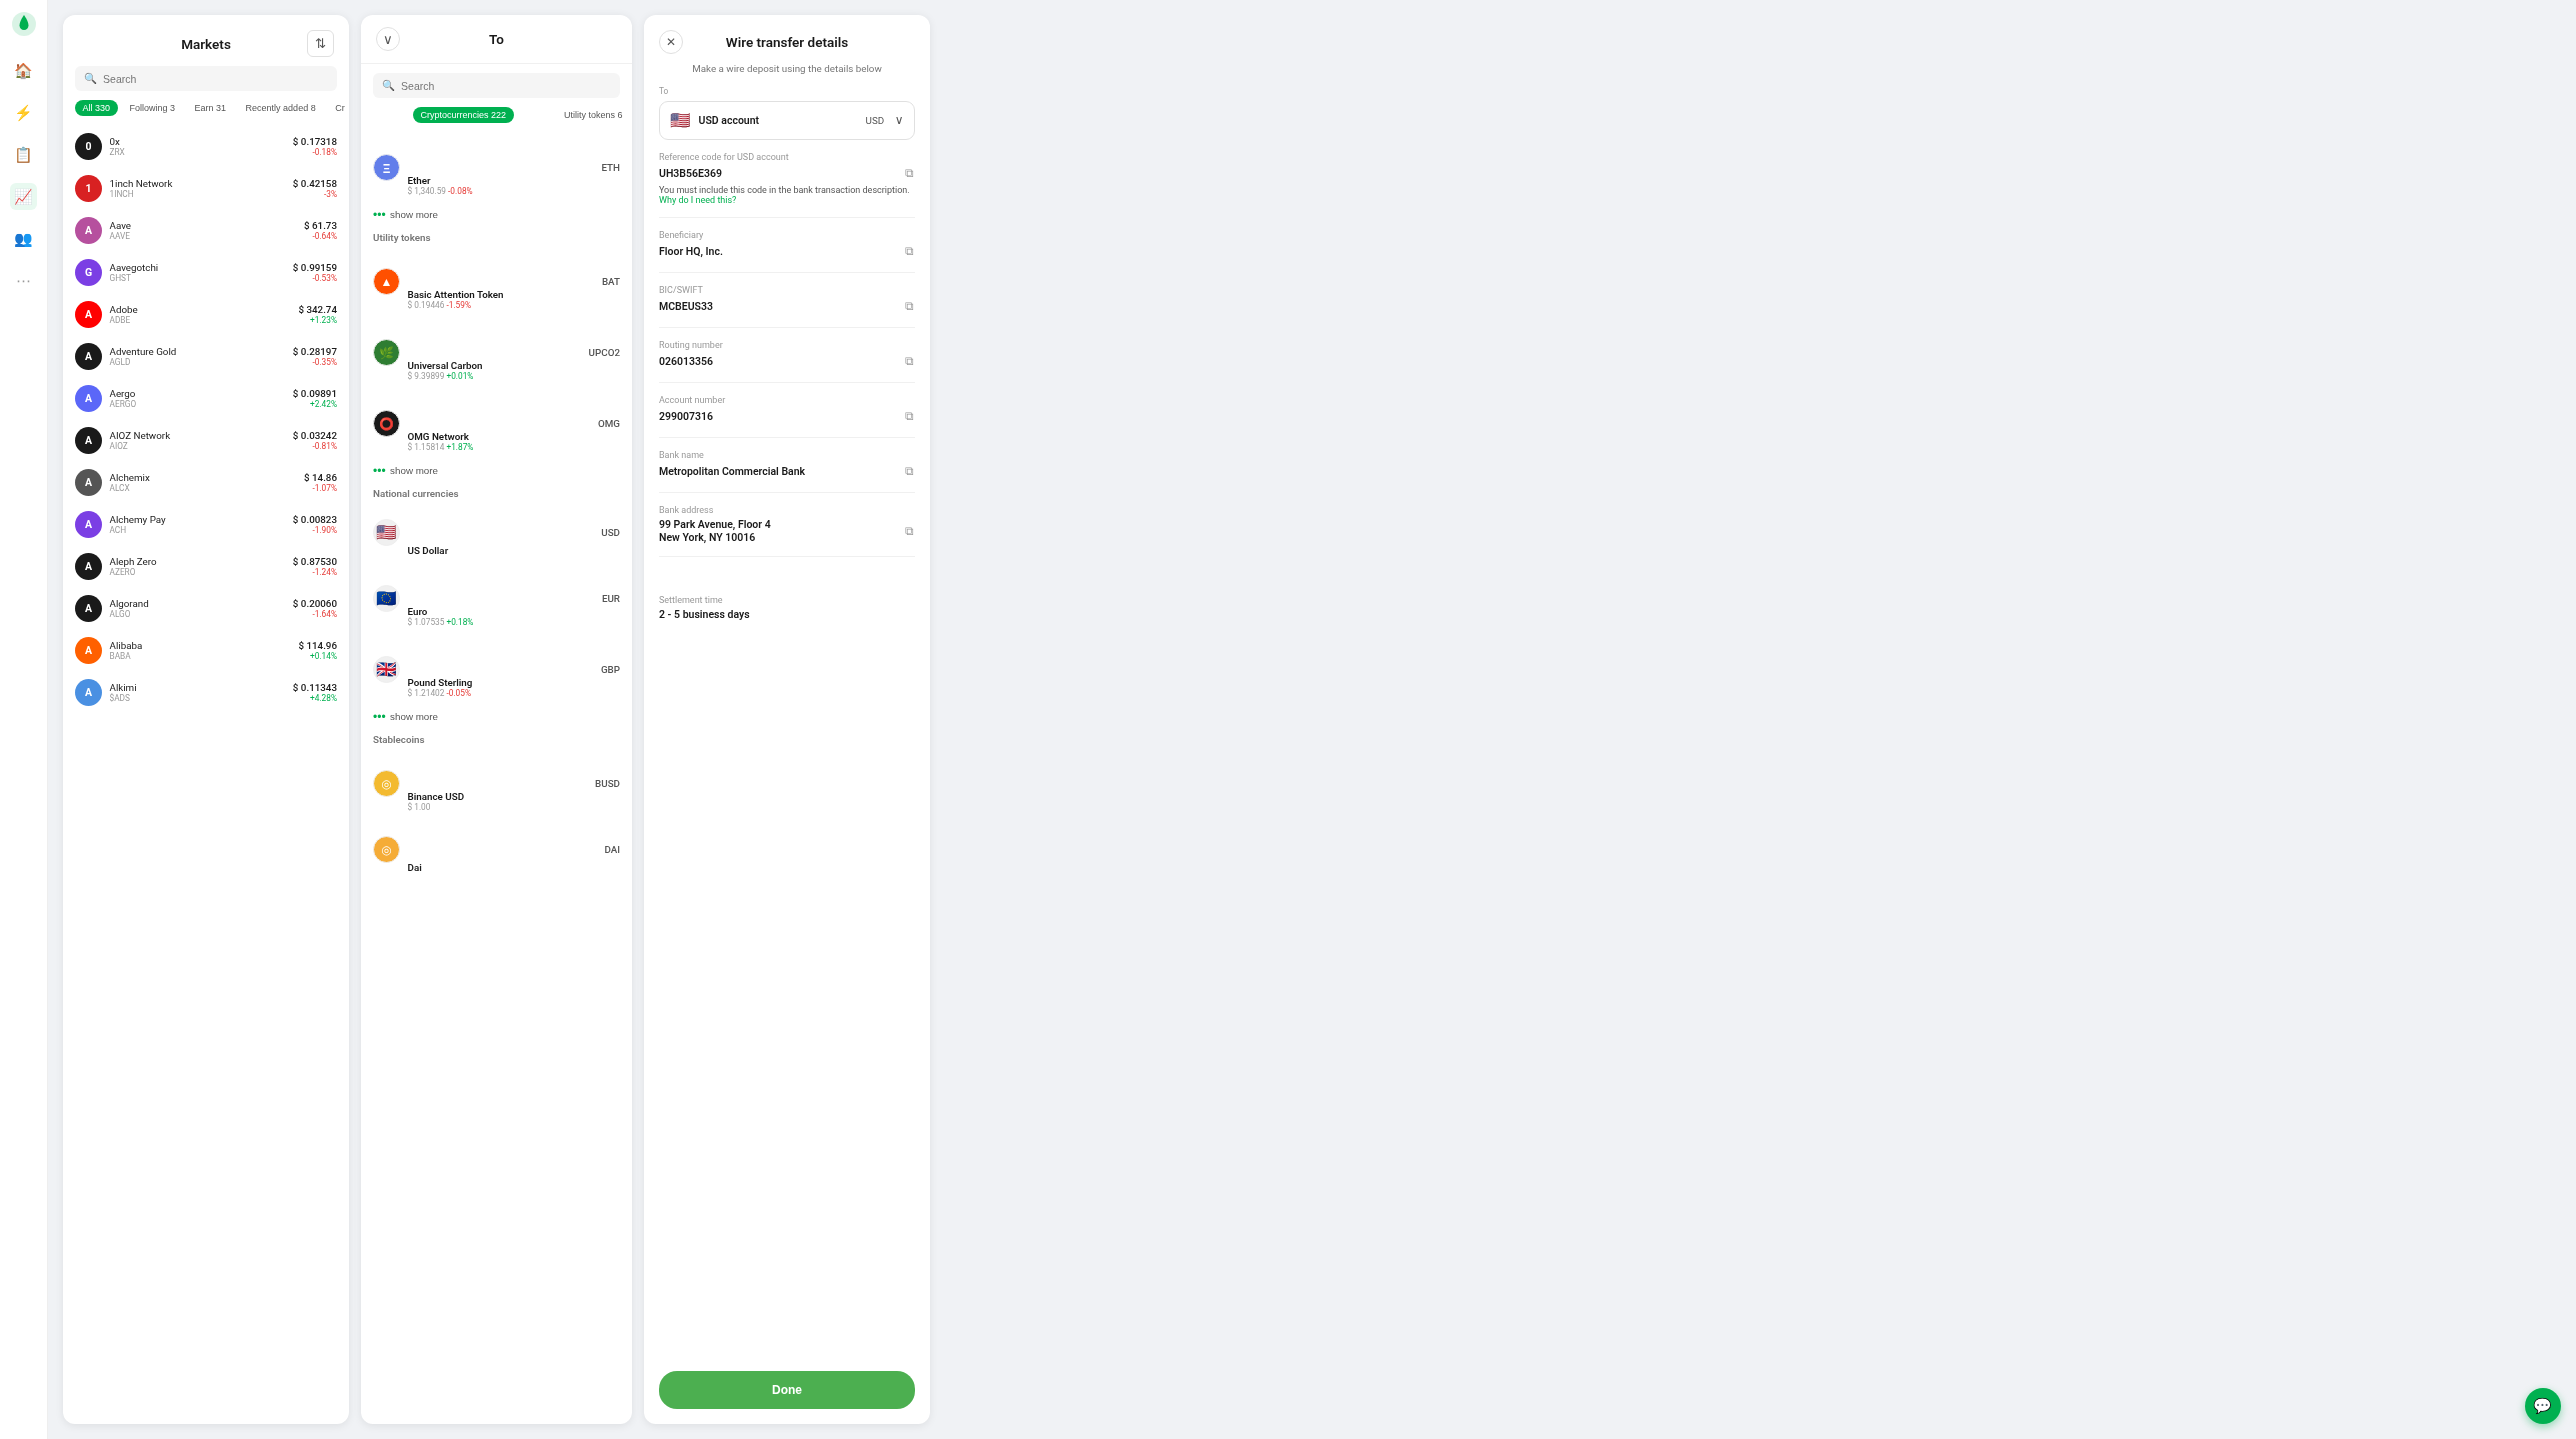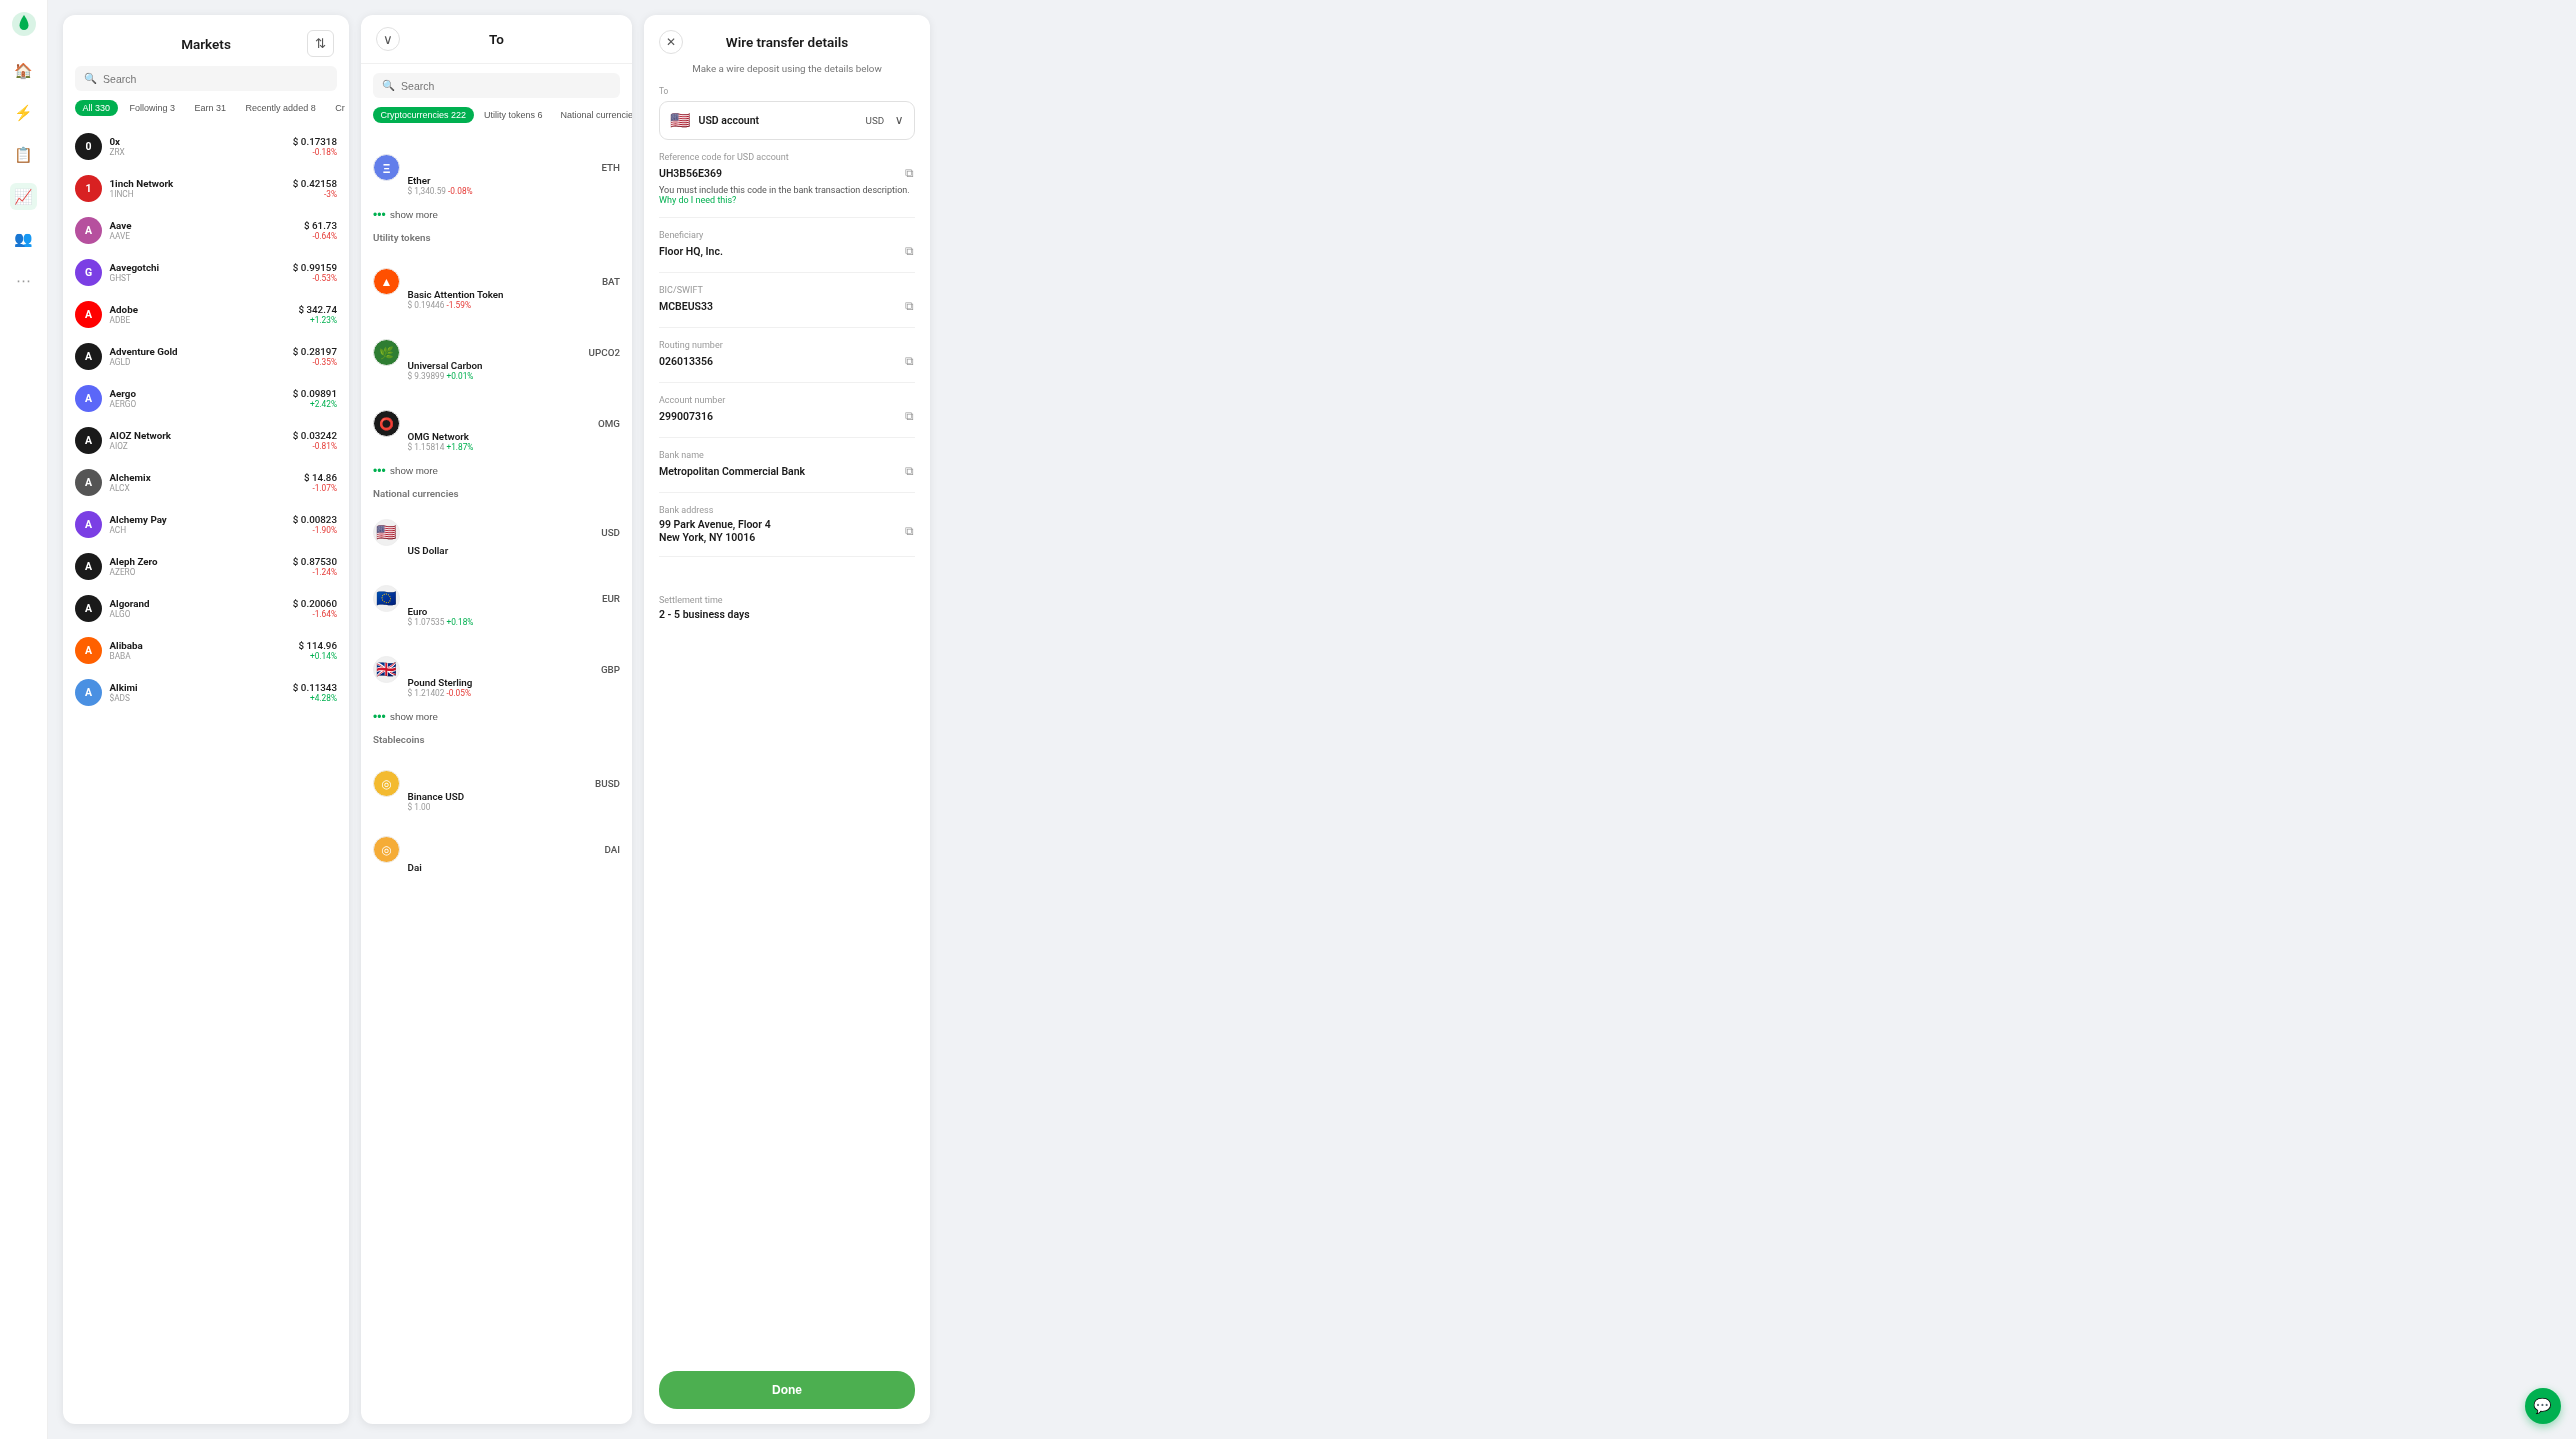--- a/index.html
+++ b/index.html
@@ -188,21 +188,21 @@
       flex-shrink: 0;
       overflow: hidden;
     }
 
     .asset-info {
       flex: 1;
     }
 
     .asset-name {
       font-size: 9.8px;
-      font-weight: 700;
+      font-weight: 400;
       color: #1a1a1a;
     }
 
     .asset-ticker {
       font-size: 8.3px;
       color: #999;
     }
 
     .asset-price {
       text-align: right;
@@ -282,20 +282,21 @@
     .to-filter-tab {
       padding: 3px 7.5px;
       border-radius: 15px;
       font-size: 9px;
       white-space: nowrap;
       cursor: pointer;
       border: none;
       background: transparent;
       color: #555;
       font-weight: 500;
+      margin-left: 40px;
     }
 
     .to-filter-tab.active {
       background: #00b050;
       color: #fff;
     }
 
     .to-list {
       overflow-y: auto;
       flex: 1;

